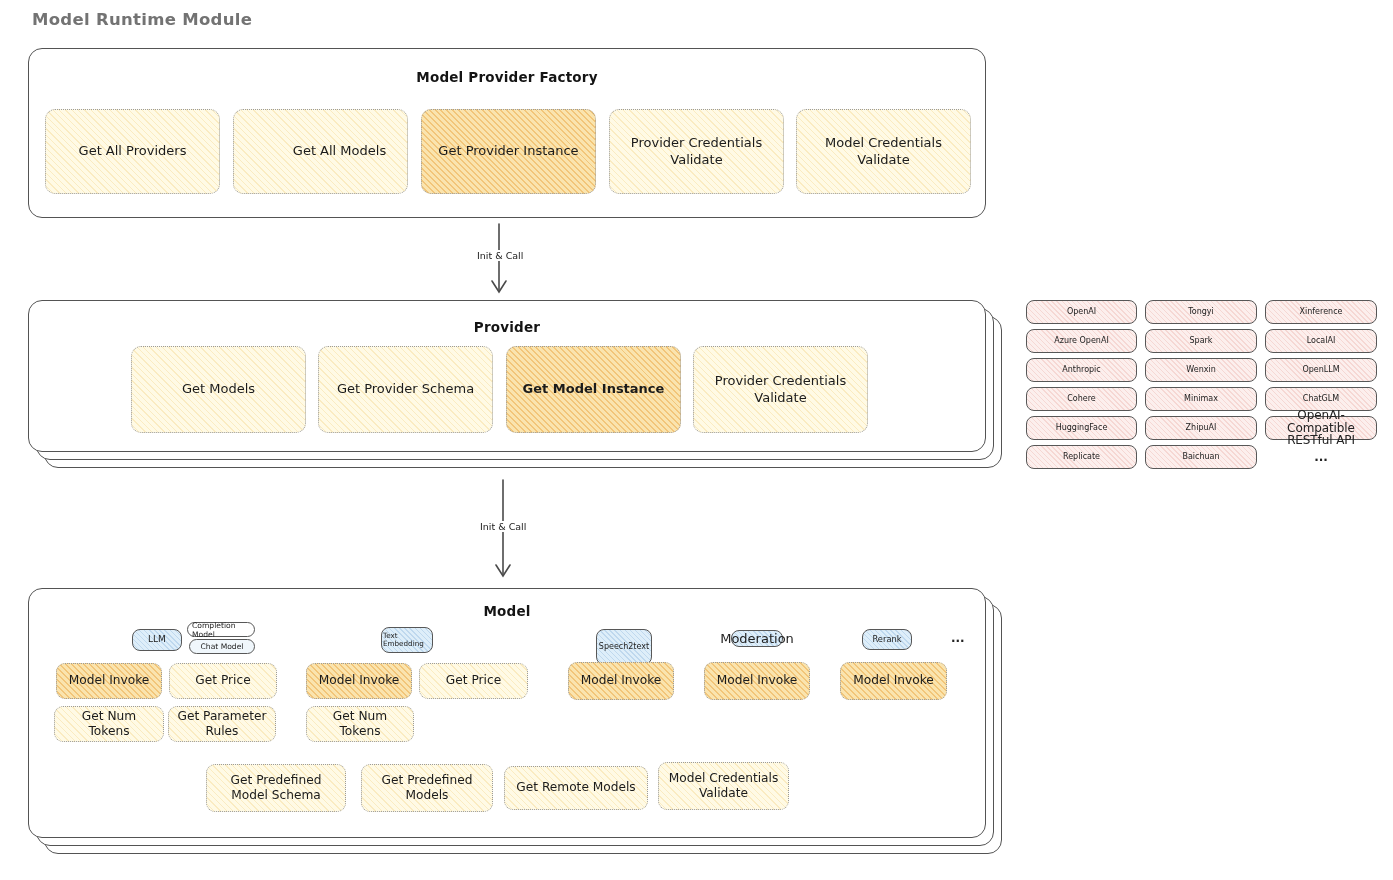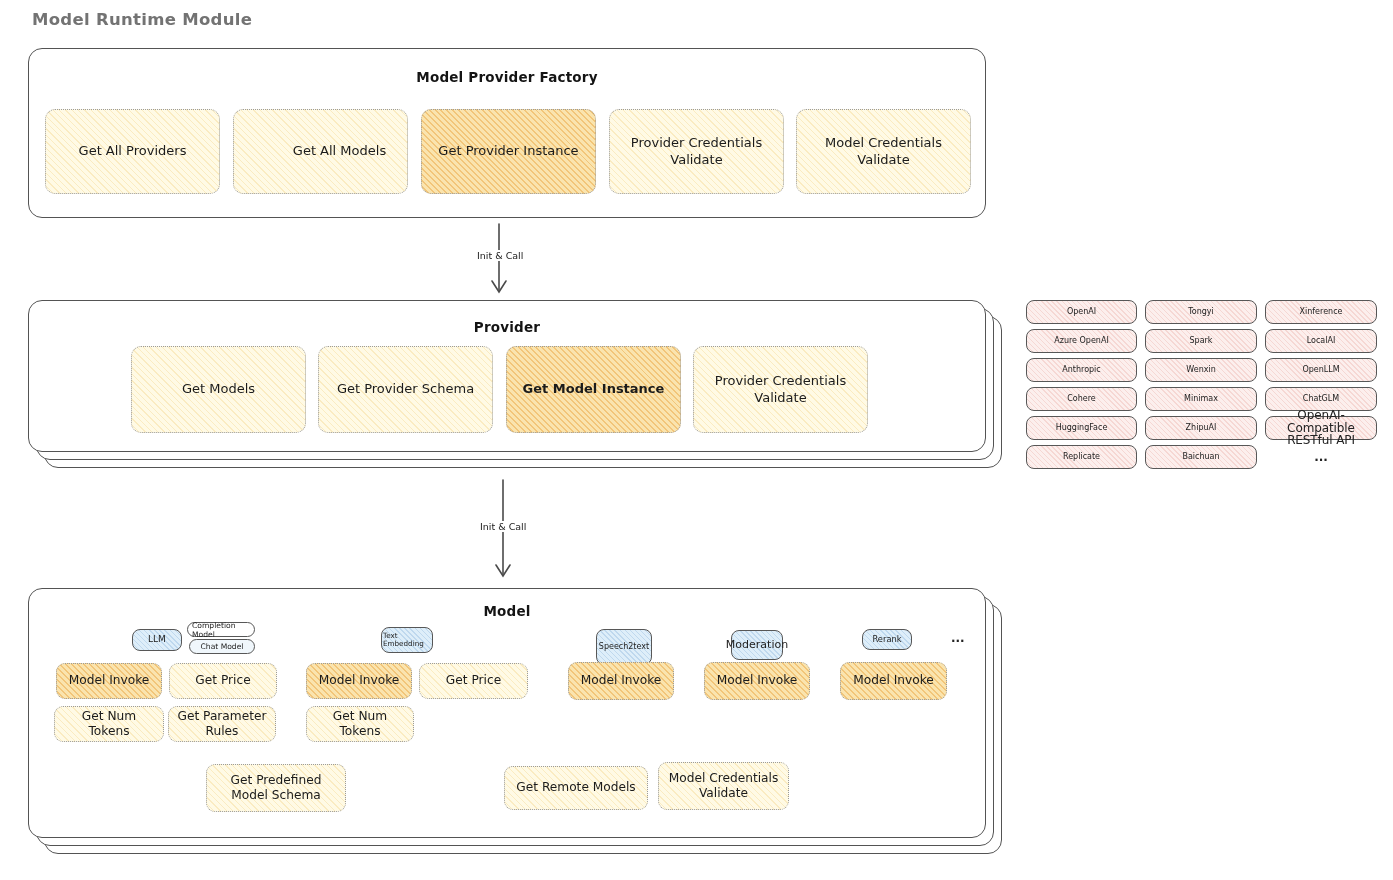--- a/index.html
+++ b/index.html
@@ -148,33 +148,34 @@
 <div class="panel" style="left:44px; top:604px; width:958px; height:250px;"></div>
 <div class="panel" style="left:36px; top:596px; width:958px; height:250px;"></div>
 <div class="panel" style="left:28px; top:588px; width:958px; height:250px;">
   <div class="panel-title" style="top:14px;">Model</div>
 
   <div class="btab" style="left:103px; top:40px; width:50px; height:22px; font-size:9px;">LLM</div>
   <div class="wtab" style="left:158px; top:33px; width:68px; height:15px;">Completion Model</div>
   <div class="wtab bluish" style="left:160px; top:50px; width:66px; height:15px;">Chat Model</div>
   <div class="btab" style="left:352px; top:38px; width:52px; height:26px; font-size:7.2px;">Text Embedding</div>
   <div class="btab" style="left:567px; top:40px; width:56px; height:36px; font-size:8px;">Speech2text</div>
-  <div class="btab" style="left:702px; top:41px; width:52px; height:30px; font-size:11px;">Moderation</div>
+  <div class="btab" style="left:702px; top:41px; width:52px; height:17px; font-size:13px;">Moderation</div>
   <div class="btab" style="left:833px; top:40px; width:50px; height:21px; font-size:8.3px;">Rerank</div>
   <div class="ellipsis-text" style="left:922px; top:42px;">...</div>
 
   <div class="ybox hl small" style="left:27px;  top:74px;  width:106px; height:36px;">Model Invoke</div>
   <div class="ybox small" style="left:140px; top:74px;  width:108px; height:36px;">Get Price</div>
   <div class="ybox small" style="left:25px;  top:117px; width:110px; height:36px;">Get Num Tokens</div>
   <div class="ybox small" style="left:139px; top:117px; width:108px; height:36px;">Get Parameter Rules</div>
 
   <div class="ybox hl small" style="left:277px; top:74px;  width:106px; height:36px;">Model Invoke</div>
   <div class="ybox small" style="left:390px; top:74px;  width:109px; height:36px;">Get Price</div>
   <div class="ybox small" style="left:277px; top:117px; width:108px; height:36px;">Get Num Tokens</div>
 
   <div class="ybox hl small" style="left:539px; top:73px; width:106px; height:38px;">Model Invoke</div>
   <div class="ybox hl small" style="left:675px; top:73px; width:106px; height:38px;">Model Invoke</div>
   <div class="ybox hl small" style="left:811px; top:73px; width:107px; height:38px;">Model Invoke</div>
 
   <div class="ybox small" style="left:177px; top:175px; width:140px; height:48px;">Get Predefined Model Schema</div>
+  <div class="ybox small" style="left:332px; top:175px; width:132px; height:48px;">Get Predefined Models</div>
   <div class="ybox small" style="left:475px; top:177px; width:144px; height:44px;">Get Remote Models</div>
   <div class="ybox small" style="left:629px; top:173px; width:131px; height:48px;">Model Credentials Validate</div>
 </div>
 
 </body></html>

